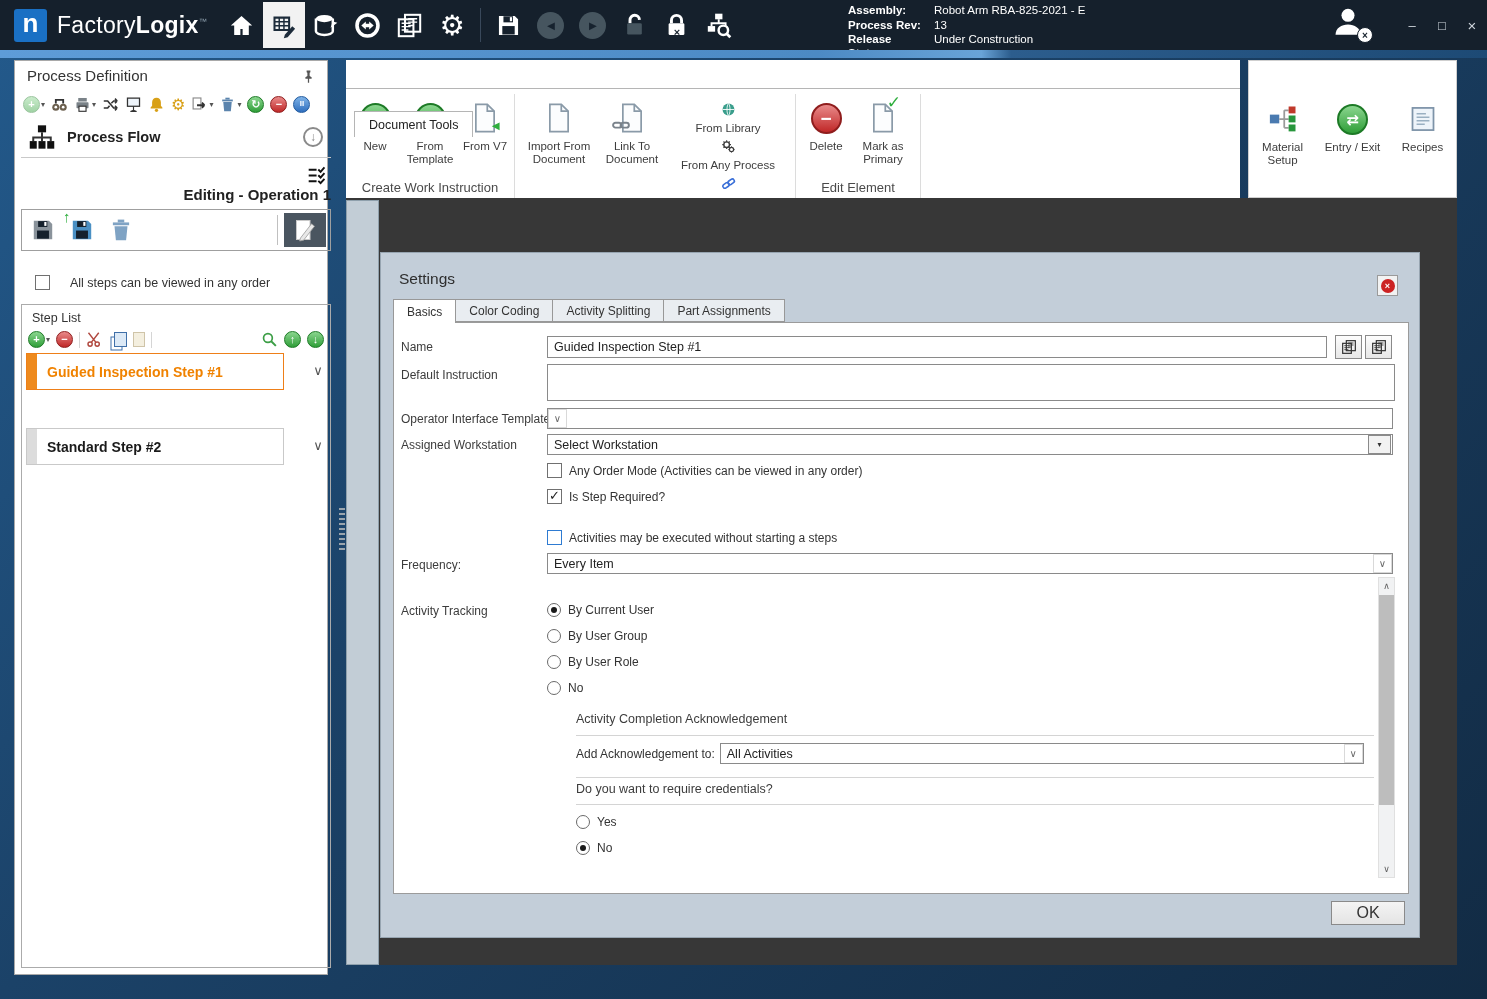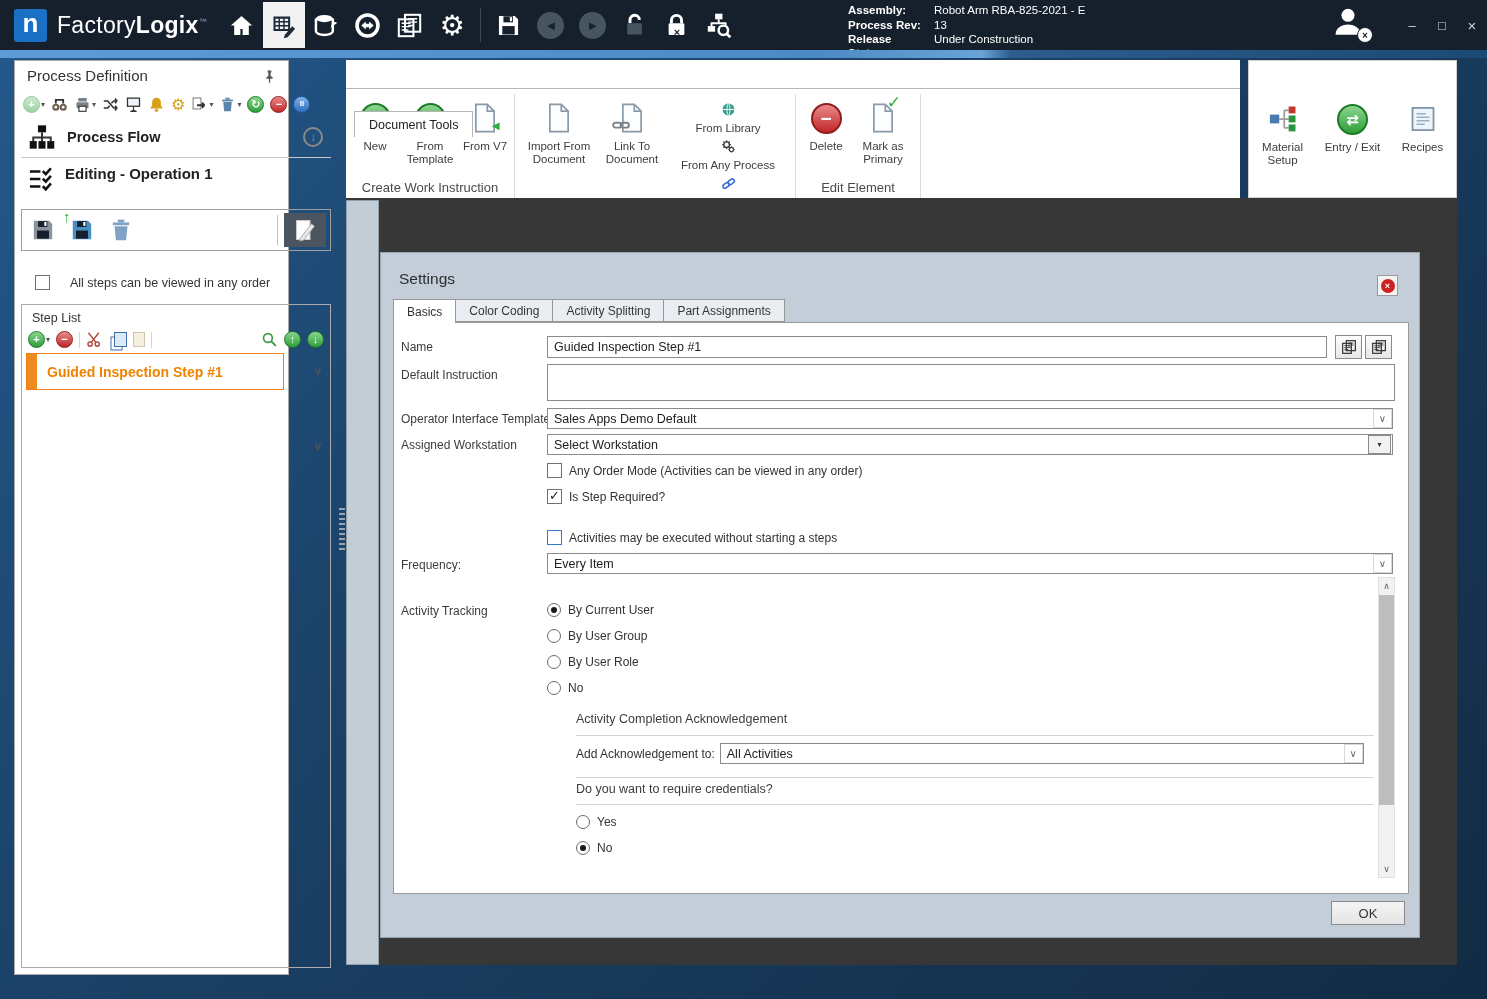--- a/index.html
+++ b/index.html
@@ -30,21 +30,21 @@
   .userico { position:relative; width:40px; height:40px; color:#fff; margin-right:26px; }
   .userico svg { width:34px; height:34px; fill:#fff; }
   .userbadge { position:absolute; right:-2px; bottom:2px; width:16px; height:16px; border-radius:50%;
                background:#fff; color:#15202c; font-size:10px; font-weight:bold;
                display:flex; align-items:center; justify-content:center; border:1px solid #15202c; }
   .wbtn { width:30px; height:50px; color:#cfd6dd; display:flex; align-items:center; justify-content:center; font-size:13px; }
   .bluestrip { position:absolute; left:0; top:50px; width:1487px; height:8px;
                background:linear-gradient(90deg,#5e9cd8 0%,#4c8ac4 55%,#69a4d8 66%,#2c5d8d 68%,#1d4a75 100%); }
 
   
-  .lpanel { position:absolute; left:14px; top:60px; width:275px; height:915px; background:#fff;
+  .lpanel { position:absolute; left:14px; top:60px; width:314px; height:915px; background:#fff;
             border:1px solid #a9a9a9; }
   .lp-title { position:absolute; left:12px; top:6px; font-size:15px; color:#333; }
   .pin { position:absolute; right:10px; top:8px; width:16px; height:16px; color:#555; }
   .pin svg { width:15px; height:15px; fill:currentColor; }
   .ltools { position:absolute; left:8px; top:33px; display:flex; align-items:center; gap:6px; height:20px; }
   .tbtn { display:flex; align-items:center; gap:1px; }
   .cicon { width:17px; height:17px; border-radius:50%; color:#fff; font-weight:bold; font-size:11px;
            display:inline-flex; align-items:center; justify-content:center; line-height:1;
            background:linear-gradient(180deg,#8bd68f,#2f9e38); border:1px solid #1d7a26; }
   .cicon.red { background:linear-gradient(180deg,#e98a8a,#c02828); border-color:#8f1d1d; }
@@ -53,21 +53,21 @@
   .cicon.lg { width:31px; height:31px; font-size:19px; border-width:2px; }
   .dd { font-size:8px; color:#555; }
   .mini { width:17px; height:17px; }
   .mini svg { width:17px; height:17px; }
   .pf-row { position:absolute; left:6px; top:58px; width:310px; height:36px; display:flex; align-items:center; }
   .pf-row svg.org { width:30px; height:28px; fill:#111; margin-left:6px; }
   .pf-label { font-weight:bold; font-size:14.5px; color:#222; margin-left:10px; }
   .circ-out { margin-left:auto; margin-right:8px; width:20px; height:20px; border:2px solid #8a8a8a; border-radius:50%;
               color:#8a8a8a; font-weight:bold; font-size:12px; display:flex; align-items:center; justify-content:center; }
   .lp-hr { position:absolute; left:6px; top:96px; width:310px; height:1px; background:#c9c9c9; }
-  .ed-row { position:absolute; left:6px; top:104px; width:310px; height:38px; display:flex; align-items:flex-start; }
+  .ed-row { position:absolute; left:6px; top:104px; width:310px; height:38px; display:flex; align-items:flex-end;flex-direction:column; }
   .ed-row svg { width:28px; height:28px; margin-left:6px; color:#111; stroke:#111; }
   .ed-label { font-weight:bold; font-size:15px; color:#222; margin-left:10px; }
   .ed-tools { position:absolute; left:6px; top:148px; width:310px; height:42px; border:1px solid #9f9f9f;
               display:flex; align-items:center; padding:0 4px; gap:6px; }
   .ebtn { width:33px; height:33px; display:flex; align-items:center; justify-content:center; position:relative; }
   .ebtn svg { width:26px; height:26px; }
   .ed-sep { width:1px; height:30px; background:#c0c0c0; margin-left:auto; }
   .ebtn-dark { width:42px; height:34px; background:#4a5560; display:flex; align-items:center; justify-content:center; }
   .ebtn-dark svg { width:24px; height:24px; }
   .lp-cb { position:absolute; left:20px; top:214px; display:flex; align-items:center; gap:20px; font-size:12.5px; color:#333; }
@@ -152,21 +152,21 @@
   .rrow { position:absolute; display:flex; align-items:center; gap:7px; font-size:12px; color:#333; }
   .namebtn { position:absolute; width:27px; height:24px; border:1px solid #8a8a8a;
              background:linear-gradient(#fdfdfd,#e7e7e7); display:flex; align-items:center; justify-content:center; }
   .hline { position:absolute; height:1px; background:#d4d4d4; }
   .heading { position:absolute; font-size:12.5px; color:#3c3c3c; }
   .vscroll { position:absolute; left:984px; top:254px; width:17px; height:301px; background:#f1f2f3; border:1px solid #e0e0e0; }
   .vs-arrow { position:absolute; left:0; width:15px; height:16px; color:#606060; font-size:9px;
               display:flex; align-items:center; justify-content:center; }
   .vs-thumb { position:absolute; left:0; top:17px; width:15px; height:210px; background:#bdbdbd; }
   .okbtn { position:absolute; left:950px; top:648px; width:74px; height:24px; background:linear-gradient(#f4f4f4,#e4e4e4);
-           border:1px solid #8a8a8a; font-size:13px; color:#333; display:flex; align-items:center; justify-content:center; font-family:inherit; }
+           border:1px solid #8a8a8a; font-size:16px; color:#333; display:flex; align-items:center; justify-content:center; font-family:inherit; }
 </style>
 </head>
 <body>
 
 <svg width="0" height="0" style="position:absolute">
   <symbol id="i-house" viewBox="0 0 24 24">
       <path d="M12 3.5 2.5 12h3v8.5h5.5v-5.5h2v5.5h5.5V12h3z"></path>
     </symbol>
   <symbol id="i-grid" viewBox="0 0 24 24">
       <path d="M4 5h13v11H4z" fill="none" stroke="currentColor" stroke-width="1.8"></path>
@@ -539,20 +539,24 @@
             </span>
         </span>
       </div>
 
       <div class="step step1">
         <span class="bar"></span>
         <span class="stxt">Guided Inspection Step #1</span>
       </div>
       <span class="stepchev" style="top:58px">∨</span>
 
+      <div class="step step2">
+        <span class="bar"></span>
+        <span class="stxt">Standard Step #2</span>
+      </div>
       <span class="stepchev" style="top:133px">∨</span>
     </div>
   </div>
 
   <div class="ribbon">
     <div class="rtab">Document Tools</div>
     <div class="rbody">
 
       <div class="rgroup">
         <div class="rbtns">
@@ -701,21 +705,20 @@
             <svg style="width:16px; height:16px; fill:#444">
               <use href="#i-pages"></use>
             </svg>
           </span>
 
         <span class="flabel" style="top:45px">Default Instruction</span>
         <textarea class="tinput" style="left: 153px; top: 41px; width: 848px; height: 37px; resize: none;" value=""></textarea>
 
         <span class="flabel" style="top:89px">Operator Interface Template</span>
         <div class="selbox" style="left:153px; top:85px; width:846px;">
-          <span class="val">Sales Apps Demo Default</span>
           <span class="chev">∨</span>
         </div>
 
         <span class="flabel" style="top:115px">Assigned Workstation</span>
         <div class="selbox" style="left:153px; top:111px; width:846px;">
           <span class="val">Select Workstation</span>
           <span class="ddbtn">▾</span>
         </div>
 
         <div class="cbrow" style="left:153px; top:140px;">

